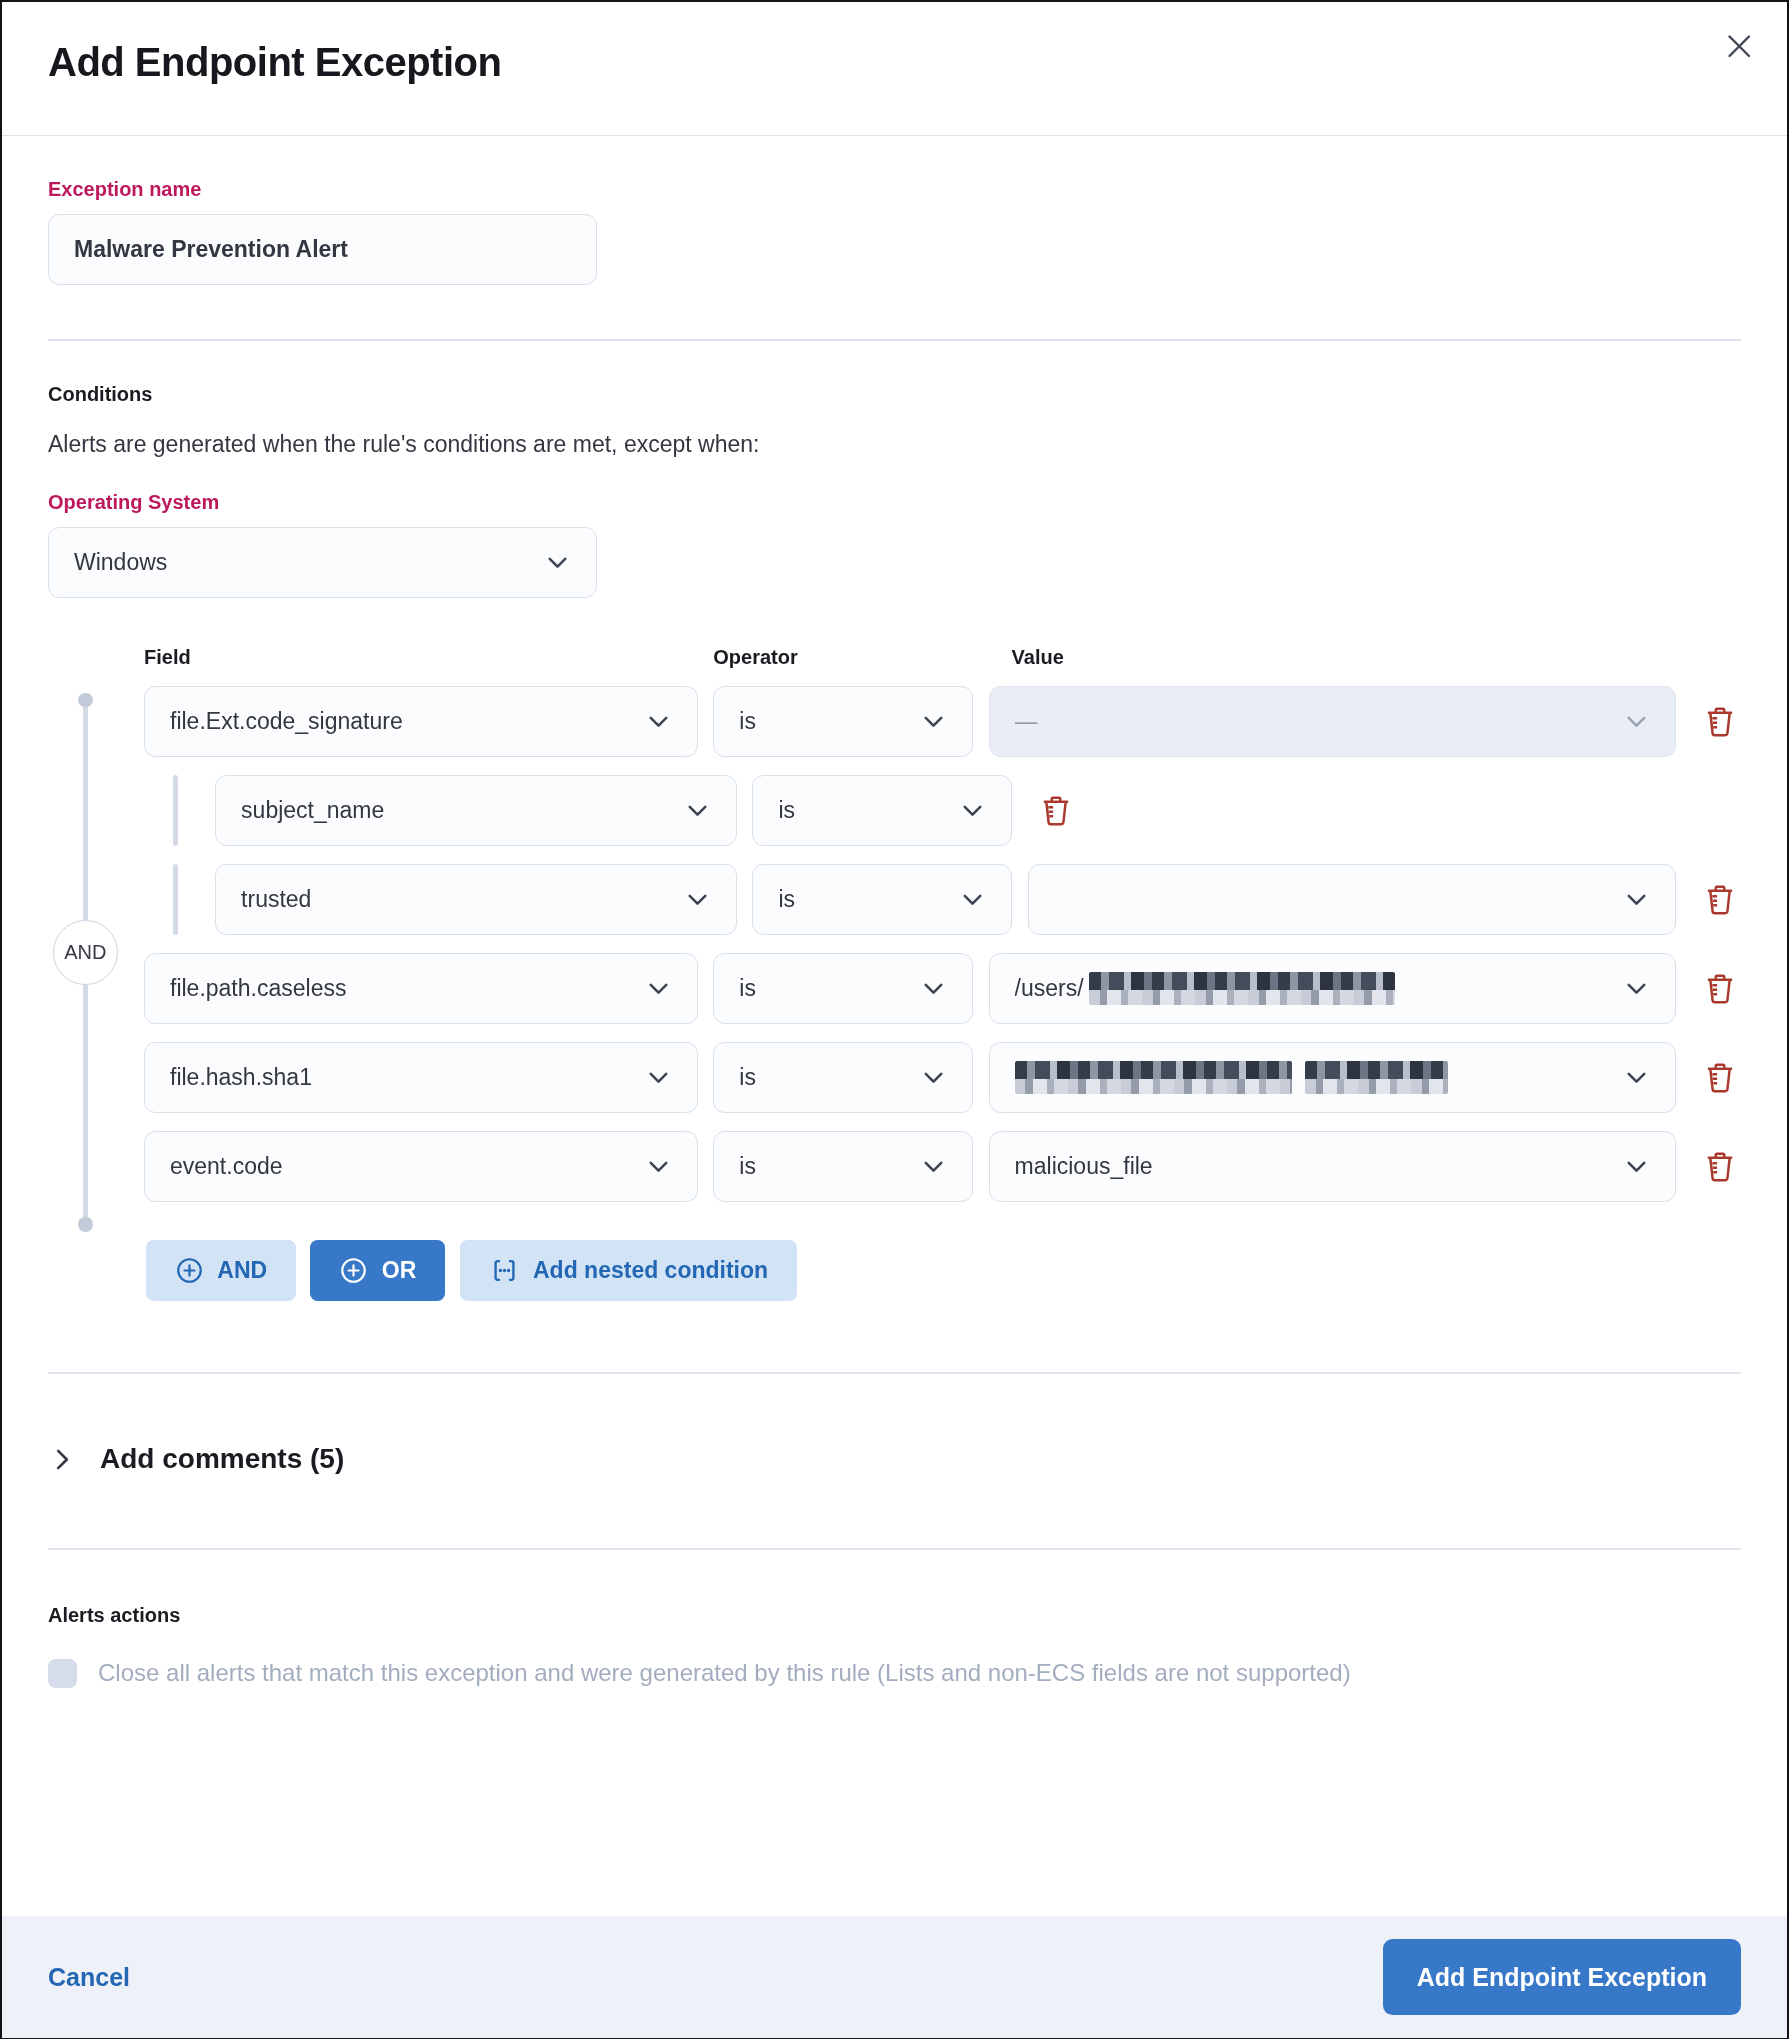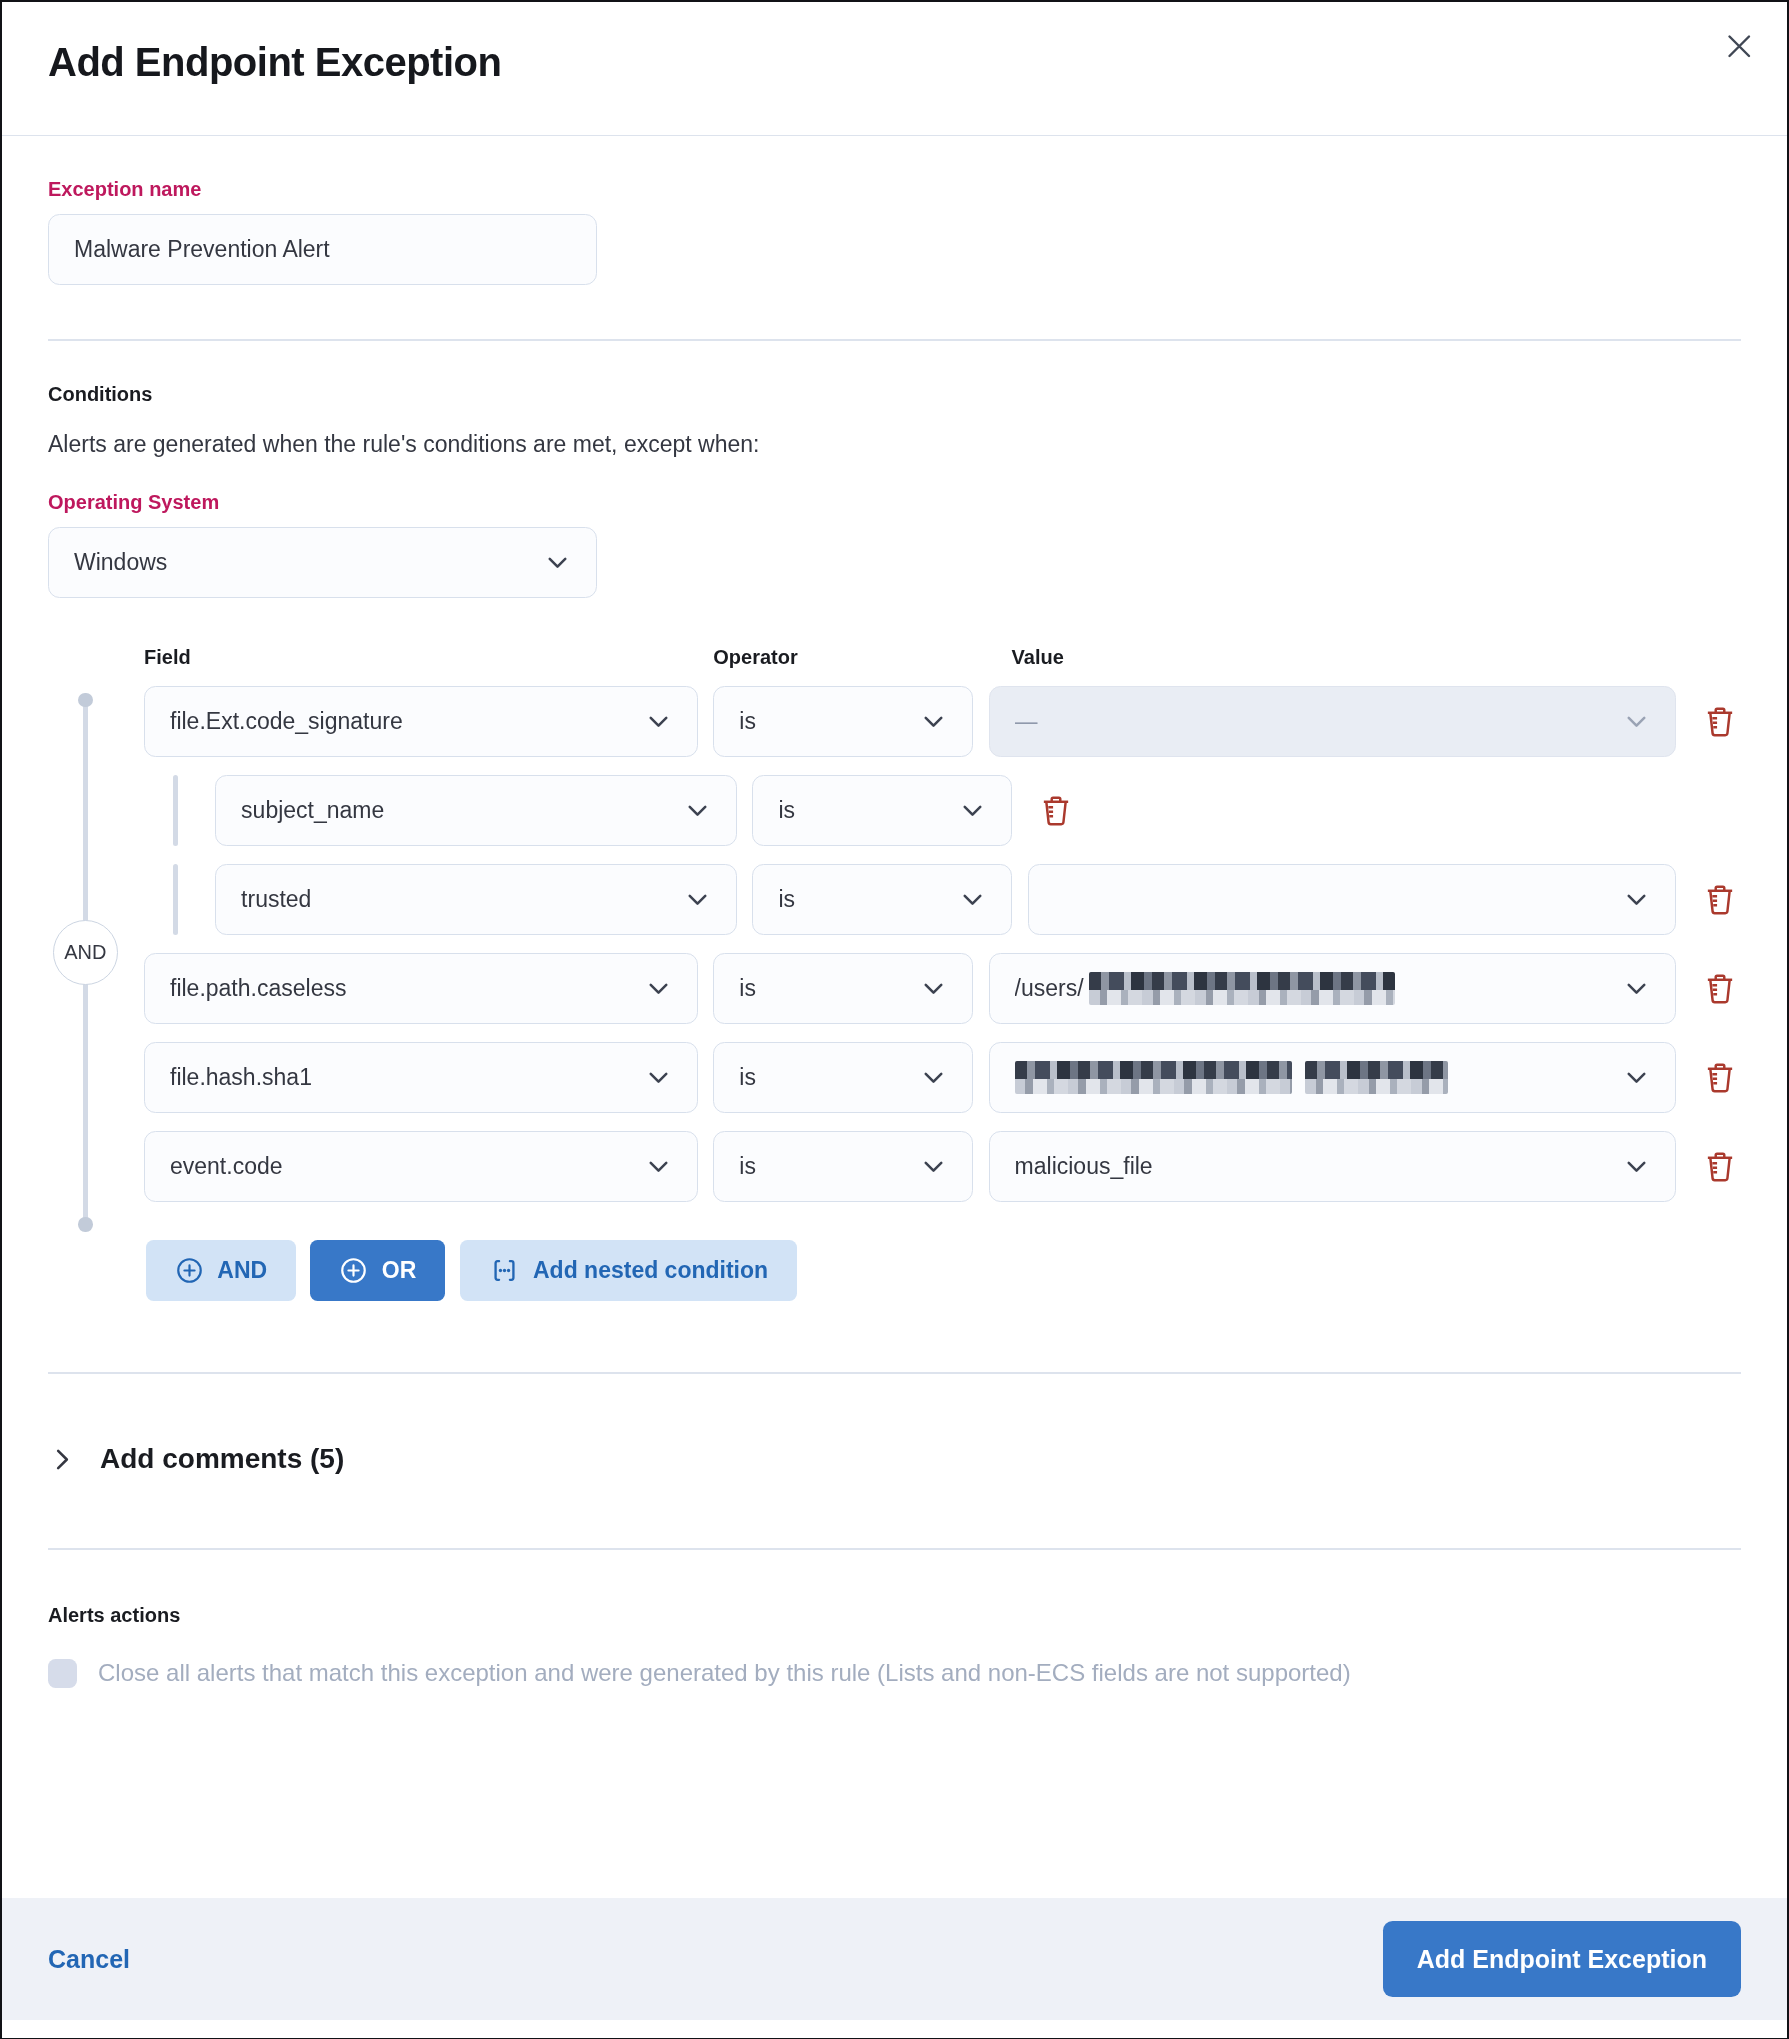--- a/index.html
+++ b/index.html
@@ -71,21 +71,21 @@
   
   .comments-row { display: flex; align-items: center; gap: 23px; padding: 69px 0 73px 0; }
   .comments-label { font-size: 28px; font-weight: 700; color: #1a1c21; }
   
   .alerts-heading { margin-top: 54px; }
   .checkbox-row { display: flex; align-items: flex-start; gap: 21px; margin-top: 29px; }
   .checkbox { width: 29px; height: 29px; border-radius: 7.6px; background: #d6dcea; border: none; flex: none; margin-top: 2.9px; }
   .checkbox-label { font-size: 24px; color: #a3adbf; line-height: 1.4; }
   .alerts-desc { font-size: 24px; color: #5c6471; line-height: 1.5; margin-top: 27px; max-width: 1663px; }
   
-  .modal-footer { position: absolute; left: 0; right: 0; bottom: 18px; height: 122px; background: #eef1f7;
+  .modal-footer { position: absolute; left: 0; right: 0; bottom: 0; height: 122px; background: #eef1f7;
     display: flex; align-items: center; justify-content: space-between; padding: 0 46px; }
   .cancel-link { background: none; border: none; color: #2266b4; font-family: inherit; font-size: 25px; font-weight: 700; cursor: pointer; }
   .submit-btn { background: #3878c8; color: #fff; border: none; border-radius: 9.6px; height: 76px; padding: 0 34px;
     font-family: inherit; font-size: 25px; font-weight: 700; cursor: pointer; }
   svg { display: block; }
 </style>
 </head>
 <body>
 
 <header class="modal-header">
@@ -94,21 +94,21 @@
     <svg width="32.5" height="32.5" viewBox="0 0 16 16">
         <path d="M3.2 3.2l9.6 9.6M12.8 3.2L3.2 12.8" stroke="#404754" stroke-width="1.2" stroke-linecap="round"></path>
       </svg>
   </button>
 </header>
 
 <main class="content">
 
   <section class="exception-name-section">
     <div class="form-label">Exception name</div>
-    <div class="control" style="width:1654px; max-width:549px;">
+    <div class="control" style="width:1654px; max-width:549px;font-weight:bold;">
       <span class="ctl-text">Malware Prevention Alert</span>
     </div>
   </section>
 
   <hr class="section-divider div-1">
 
   <h2 class="section-heading conditions-heading">Conditions</h2>
   <p class="conditions-desc">Alerts are generated when the rule's conditions are met, except when:</p>
 
   <div class="form-label os-label">Operating System</div>

